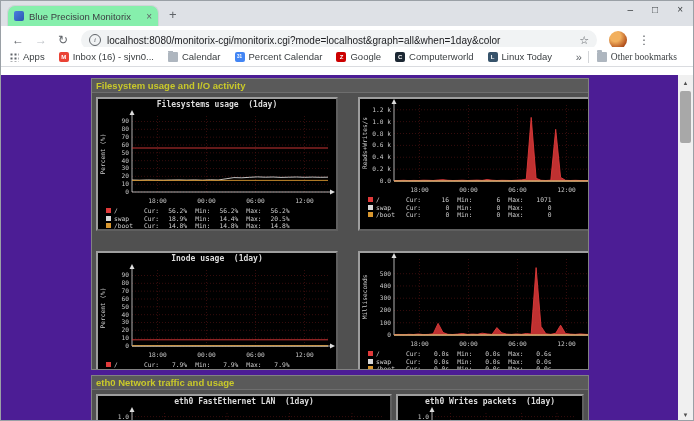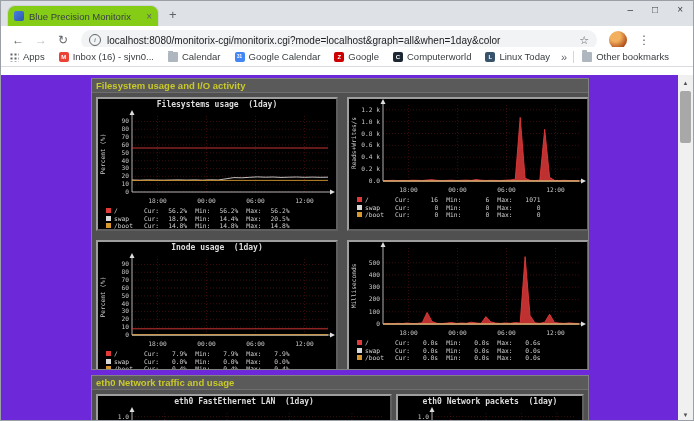--- a/index.html
+++ b/index.html
@@ -1,21 +1,21 @@
 <!DOCTYPE html>
 <html><head>
 <meta charset="utf-8">
 <style>
   html,body{margin:0;padding:0;background:#888;}
   #window{position:relative;width:694px;height:421px;border:1px solid #9aa0a6;box-sizing:border-box;
           overflow:hidden;font-family:"Liberation Sans",sans-serif;background:#fff;}
 
   
   .tabstrip{position:absolute;left:0;top:0;width:100%;height:25px;background:#dee1e6;}
-  .tab{position:absolute;left:6px;top:4px;width:152px;height:21px;background:#84cc16;border-radius:8px 8px 0 0;
+  .tab{position:absolute;left:6px;top:4px;width:152px;height:21px;background:#86efac;border-radius:8px 8px 0 0;
        display:flex;align-items:center;padding:0 6px;box-sizing:border-box;border:1px solid #d0d3d8;border-bottom:none;}
   .favicon{width:10px;height:10px;border-radius:2px;background:linear-gradient(135deg,#4a7fe0,#2b57b0);
            margin-right:5px;flex:none;}
   .tab-title{font-size:9.5px;color:#3c4043;white-space:nowrap;overflow:hidden;flex:1;}
   .tab-close{font-size:10px;color:#5f6368;margin-left:4px;}
   .newtab{position:absolute;left:168px;top:6px;font-size:13px;color:#5f6368;}
   .wincontrols{position:absolute;right:10px;top:3px;display:flex;gap:19px;font-size:10px;color:#3c4043;}
 
   
   .toolbar{position:absolute;left:0;top:25px;width:100%;height:29px;background:#fff;display:flex;align-items:center;
@@ -40,30 +40,30 @@
   .bm-ic{width:10px;height:10px;border-radius:2px;margin-right:4px;flex:none;color:#fff;font-size:6px;
          font-weight:bold;display:inline-flex;align-items:center;justify-content:center;}
   .bm-ic.grid{background-image:radial-gradient(#5f6368 1px,transparent 1.3px);background-size:4px 4px;
               background-position:0.5px 0.5px;border-radius:0;}
   .bm-ic.folder{background:#aeb6bf;border-radius:1px;position:relative;}
   .bm-ic.folder::before{content:"";position:absolute;top:-2px;left:0;width:5px;height:2px;background:#aeb6bf;
                         border-radius:1px 1px 0 0;}
   .bm-label{font-size:9.5px;color:#3c4043;}
   .bm-overflow{font-size:11px;color:#5f6368;margin:0 6px;flex:none;}
   .bm-sep{width:1px;height:12px;background:#d4d6d9;margin-right:8px;flex:none;}
-  .other-bm{display:flex;align-items:flex-end;margin-right:24px;flex:none;}
+  .other-bm{display:flex;align-items:flex-end;margin-right:16px;flex:none;font-family:Liberation Serif, serif;}
 
   
-  .content{position:absolute;left:0;top:74px;width:679px;height:346px;background:#6d28d9;overflow:hidden;}
+  .content{position:absolute;left:0;top:74px;width:679px;height:346px;background:#4c1d95;overflow:hidden;}
   .section{position:absolute;background:#505050;border:1px solid #828282;box-sizing:border-box;overflow:hidden;}
   #sec1{left:90px;top:3px;width:498px;height:292px;}
   #sec2{left:90px;top:300px;width:498px;height:220px;}
   .section-header{height:13px;background:#5a5a5a;border-bottom:1px solid #6e6e6e;color:#c9c92a;
                   font-size:9.5px;font-weight:bold;line-height:13px;padding-left:4px;}
-  .graph-grid{display:grid;grid-template-columns:242px 242px;gap:9px;padding:4px;}
+  .graph-grid{display:grid;grid-template-columns:242px 242px;gap:20px;padding:4px;}
   .graph-row2{display:flex;gap:4px;padding:4px;}
   .graph-frame{width:242px;height:134px;background:#000;border:2px solid;box-sizing:border-box;
                border-color:#9e9e9e #5f5f5f #5f5f5f #9e9e9e;display:flex;flex-direction:column;overflow:hidden;}
   .graph-frame.wide{width:296px;}
   .graph-frame.narrow{width:188px;}
   .gtitle{height:11px;line-height:12px;text-align:center;color:#dcdcdc;font-family:"DejaVu Sans Mono",monospace;
           font-size:8px;font-weight:bold;white-space:pre;}
   .gplot{flex:none;}
   .gplot svg{display:block;}
   .glegend{padding-left:8px;padding-top:1px;}
@@ -123,21 +123,21 @@
         <span class="bm">
           <span class="bm-ic letter" style="background: rgb(234, 67, 53);">M</span>
           <span class="bm-label">Inbox (16) - sjvn0...</span>
         </span>
         <span class="bm">
           <span class="bm-ic folder"></span>
           <span class="bm-label">Calendar</span>
         </span>
         <span class="bm">
           <span class="bm-ic letter" style="background: rgb(66, 133, 244); font-size: 4.5px;">31</span>
-          <span class="bm-label">Google Calendar</span>
+          <span class="bm-label">Percent Calendar</span>
         </span>
         <span class="bm">
           <span class="bm-ic letter" style="background: rgb(204, 0, 0);">Z</span>
           <span class="bm-label">Google</span>
         </span>
         <span class="bm">
           <span class="bm-ic letter" style="background: rgb(28, 39, 51);">C</span>
           <span class="bm-label">Computerworld</span>
         </span>
         <span class="bm">
@@ -478,21 +478,21 @@
                 <line x1="34" y1="82" x2="287" y2="82" stroke="#dddddd" stroke-width="0.8"></line>
                 <path d="M 34 0 l -2.5 5 l 5 0 z" fill="#dddddd"></path>
                 <path d="M 291 82 l -5 -2.5 l 0 5 z" fill="#dddddd"></path>
                 <path d="M34.0 79.1 L46.5 76.9 L59.0 79.8 L71.5 75.5 L84.0 78.4 L96.5 73.3 L109.0 77.7 L121.5 79.1 L134.0 76.2 L146.5 78.4 L159.0 74.8 L171.5 77.7 L184.0 79.1 L196.5 76.9 L209.0 78.4 L221.5 75.5 L234.0 77.7 L246.5 74.0 L259.0 78.4 L271.5 76.2 L284.0 77.7 L 284.0 82 L 34 82 Z" fill="#44ee44" fill-opacity="0.85" stroke="none"></path>
                 <path d="M34.0 79.1 L46.5 76.9 L59.0 79.8 L71.5 75.5 L84.0 78.4 L96.5 73.3 L109.0 77.7 L121.5 79.1 L134.0 76.2 L146.5 78.4 L159.0 74.8 L171.5 77.7 L184.0 79.1 L196.5 76.9 L209.0 78.4 L221.5 75.5 L234.0 77.7 L246.5 74.0 L259.0 78.4 L271.5 76.2 L284.0 77.7" stroke="#44ee44" stroke-width="0.9" fill="none"></path>
               </svg>
             </div>
 
         </div>
         <div class="graph-frame narrow">
-          <div class="gtitle">eth0 Network packets  (1day)</div>
+          <div class="gtitle">eth0 Writes packets  (1day)</div>
           <div class="gplot">
               <svg width="184" height="96" viewBox="0 0 184 96">
                 <line x1="34" y1="82" x2="176" y2="82" stroke="#5a1616" stroke-width="0.6" stroke-dasharray="1,2"></line>
                 <text x="31" y="84" fill="#c8c8c8" font-size="6.2" text-anchor="end" font-family="DejaVu Sans Mono, monospace">0.0</text>
                 <line x1="34" y1="67.52380952380952" x2="176" y2="67.52380952380952" stroke="#5a1616" stroke-width="0.6" stroke-dasharray="1,2"></line>
                 <text x="31" y="69.52380952380952" fill="#c8c8c8" font-size="6.2" text-anchor="end" font-family="DejaVu Sans Mono, monospace">0.2</text>
                 <line x1="34" y1="53.04761904761905" x2="176" y2="53.04761904761905" stroke="#5a1616" stroke-width="0.6" stroke-dasharray="1,2"></line>
                 <text x="31" y="55.04761904761905" fill="#c8c8c8" font-size="6.2" text-anchor="end" font-family="DejaVu Sans Mono, monospace">0.4</text>
                 <line x1="34" y1="38.57142857142858" x2="176" y2="38.57142857142858" stroke="#5a1616" stroke-width="0.6" stroke-dasharray="1,2"></line>
                 <text x="31" y="40.57142857142858" fill="#c8c8c8" font-size="6.2" text-anchor="end" font-family="DejaVu Sans Mono, monospace">0.6</text>

